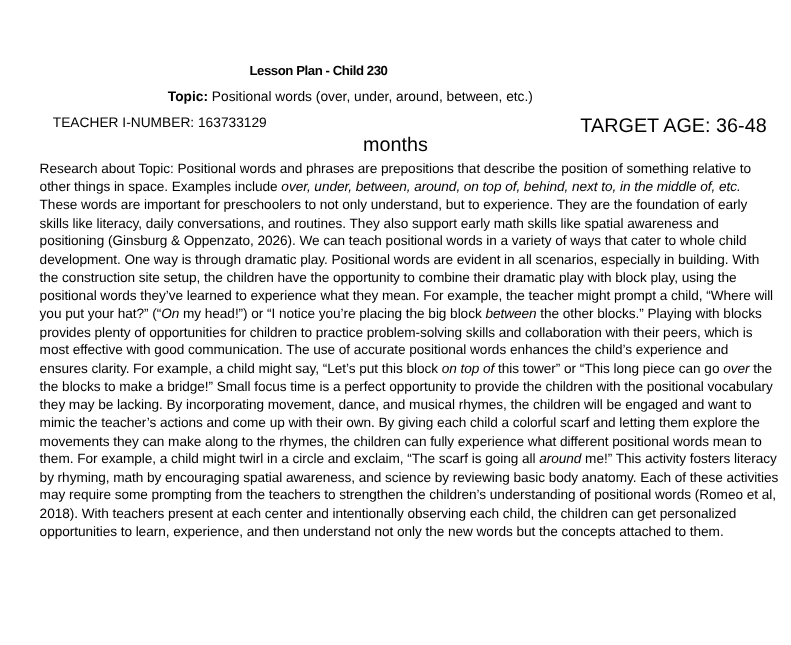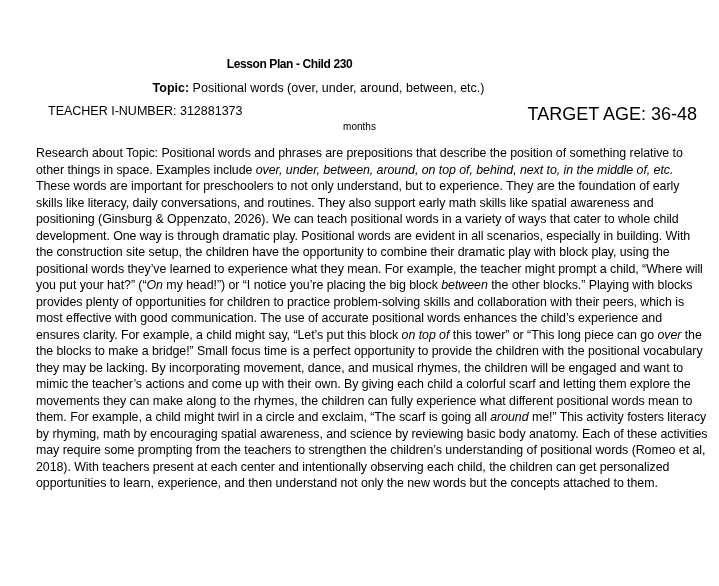--- a/index.html
+++ b/index.html
@@ -52,21 +52,21 @@
     top: 104px;
     right: 22px;
     font-size: 18px;
   }
   .meta-wrap {
     position: absolute;
     top: 121px;
     left: 0;
     width: 719px;
     text-align: center;
-    font-size: 10px;
+    font-size: 18px;
   }
   .research {
     position: absolute;
     top: 145px;
     left: 36px;
     width: 672px;
     font-size: 12.4px;
     line-height: 16.5px;
     letter-spacing: -0.05px;
   }
@@ -77,20 +77,20 @@
 <body>
 
 <div class="page">
   <div class="title">Lesson Plan - Child 230</div>
 
   <div class="topic">
     <b>Topic:</b>
     <span>Positional words (over, under, around, between, etc.)</span>
   </div>
 
-  <div class="meta-left">TEACHER I-NUMBER: 312881373</div>
+  <div class="meta-left">TEACHER I-NUMBER: 163733129</div>
   <div class="meta-right">TARGET AGE: 36-48</div>
   <div class="meta-wrap">months</div>
 
   <div class="research">
     <b>Research about Topic:</b><span> Positional words and phrases are prepositions that describe the position of something relative to other things in space. Examples include </span><i>over, under, between, around, on top of, behind, next to, in the middle of, etc.</i><span> These words are important for preschoolers to not only understand, but to experience. They are the foundation of early skills like literacy, daily conversations, and routines. They also support early math skills like spatial awareness and positioning (Ginsburg &amp; Oppenzato, 2026). We can teach positional words in a variety of ways that cater to whole child development. One way is through dramatic play. Positional words are evident in all scenarios, especially in building. With the construction site setup, the children have the opportunity to combine their dramatic play with block play, using the positional words they’ve learned to experience what they mean. For example, the teacher might prompt a child, “Where will you put your hat?” (“</span><i>On</i><span> my head!”) or “I notice you’re placing the big block </span><i>between</i><span> the other blocks.” Playing with blocks provides plenty of opportunities for children to practice problem-solving skills and collaboration with their peers, which is most effective with good communication. The use of accurate positional words enhances the child’s experience and ensures clarity. For example, a child might say, “Let’s put this block </span><i>on top of</i><span> this tower” or “This long piece can go </span><i>over</i><span> the the blocks to make a bridge!” Small focus time is a perfect opportunity to provide the children with the positional vocabulary they may be lacking. By incorporating movement, dance, and musical rhymes, the children will be engaged and want to mimic the teacher’s actions and come up with their own. By giving each child a colorful scarf and letting them explore the movements they can make along to the rhymes, the children can fully experience what different positional words mean to them. For example, a child might twirl in a circle and exclaim, “The scarf is going all </span><i>around</i><span> me!”  This activity fosters literacy by rhyming, math by encouraging spatial awareness, and science by reviewing basic body anatomy. Each of these activities may require some prompting from the teachers to strengthen the children’s understanding of positional words (Romeo et al, 2018). With teachers present at each center and intentionally observing each child, the children can get personalized opportunities to learn, experience, and then understand not only the new words but the concepts attached to them.</span>
   </div>
 </div>
 
 </body></html>

